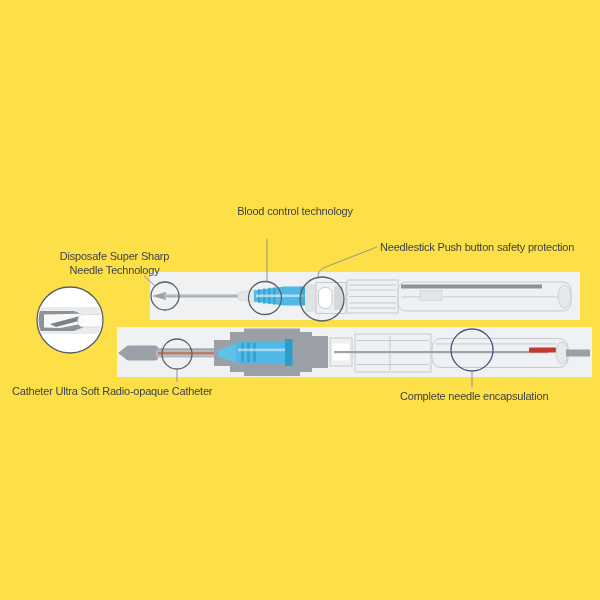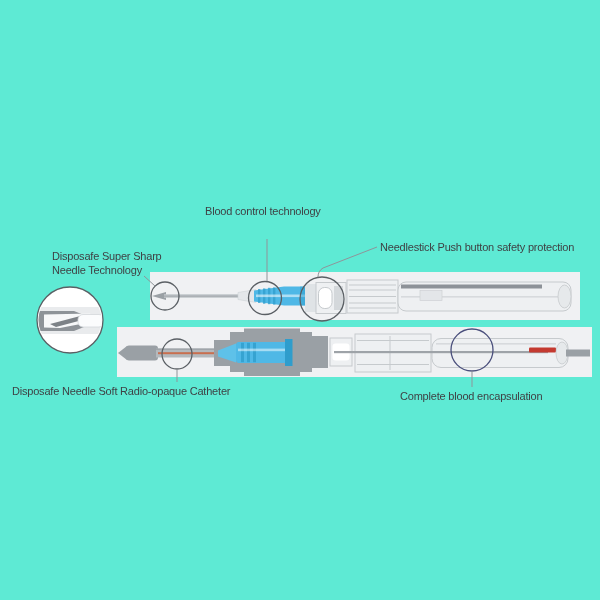--- a/index.html
+++ b/index.html
@@ -1,21 +1,22 @@
 <!DOCTYPE html>
 <html style="--text: #3f4245; --leader-line: #8f9499; --callout-circle: #5a5f64; --callout-circle-navy: #4a4f7c; --band-background: #f0f1f3; --catheter-blue: #4fb8e6; --catheter-blue-dark: #2f9dcc; --radio-opaque-line: #c96f4f; --red-marking: #c43a30; --device-gray: #9aa0a5; --device-light: #eef0f2; --device-stroke: #c6cacd;"><head>
 <meta charset="utf-8">
 <style>
   html,body{margin:0;padding:0;background:#ffffff;}
   .stage{
     position:relative;
     width:600px;height:600px;
-    background:#5eead4;
+    background:#fde047;
     overflow:hidden;
     font-family:"Liberation Sans","DejaVu Sans",sans-serif;
+    text-align:center;
   }
   .stage svg{position:absolute;left:0;top:0;}
   .label{
     position:absolute;
     font-size:11px;
     line-height:13.5px;
     letter-spacing:-0.2px;
     color:var(--text,#3f4245);
   }
   .label.nowrap{white-space:nowrap;}
@@ -174,17 +175,17 @@
     <div>Blood control technology</div>
   </div>
 
   <div class="label nowrap" style="left:380px;top:241px;">Needlestick Push button safety protection</div>
 
   <div class="label" style="left:52px;top:250px;width:125px;">
     <div>Disposafe Super Sharp</div>
     <div>Needle Technology</div>
   </div>
 
-  <div class="label nowrap" style="left:12px;top:385px;">Disposafe Needle Soft Radio-opaque Catheter</div>
+  <div class="label nowrap" style="left:12px;top:385px;">Catheter Ultra Soft Radio-opaque Catheter</div>
 
-  <div class="label nowrap" style="left:400px;top:390px;">Complete blood encapsulation</div>
+  <div class="label nowrap" style="left:400px;top:390px;">Complete needle encapsulation</div>
 
 </div>
 
 </body></html>

